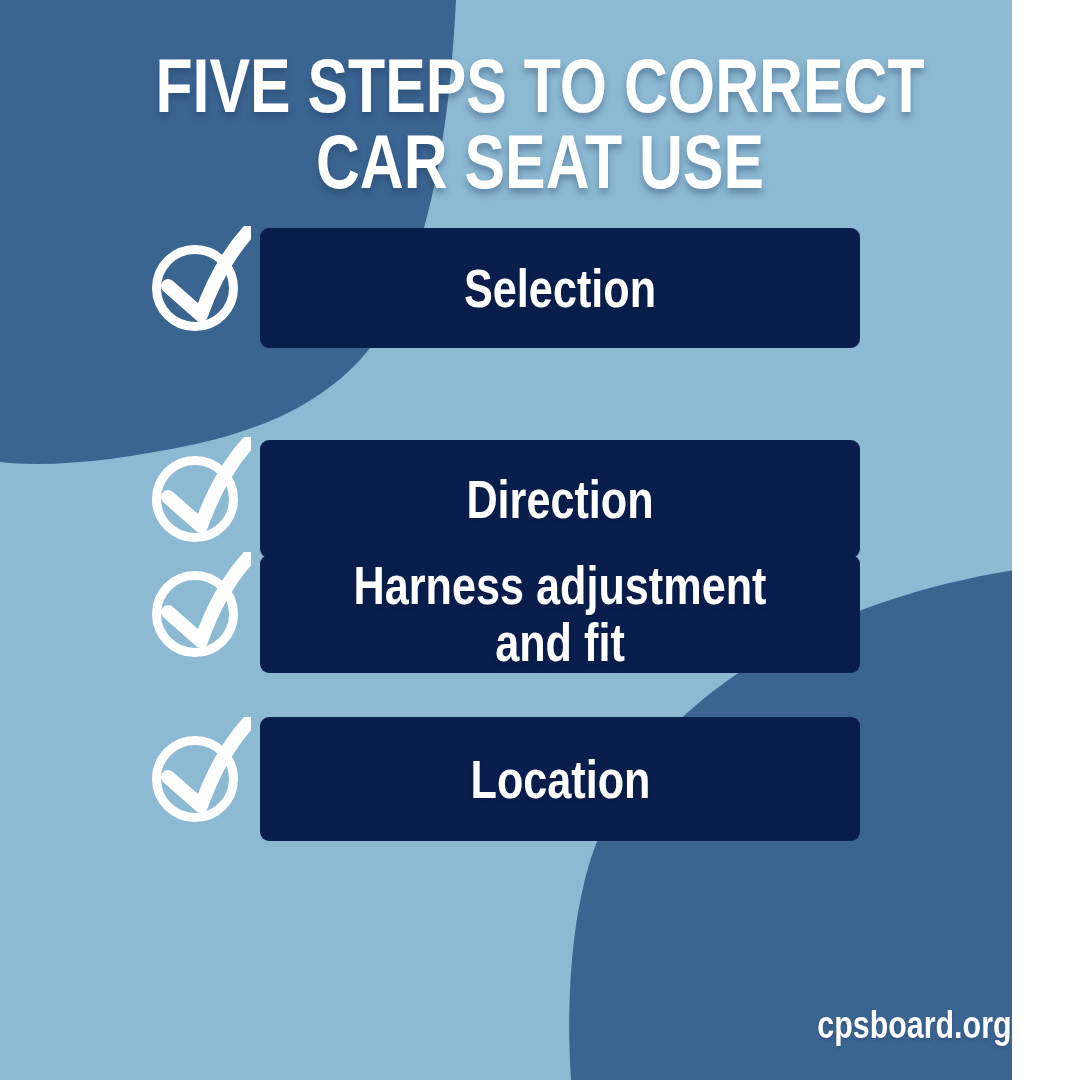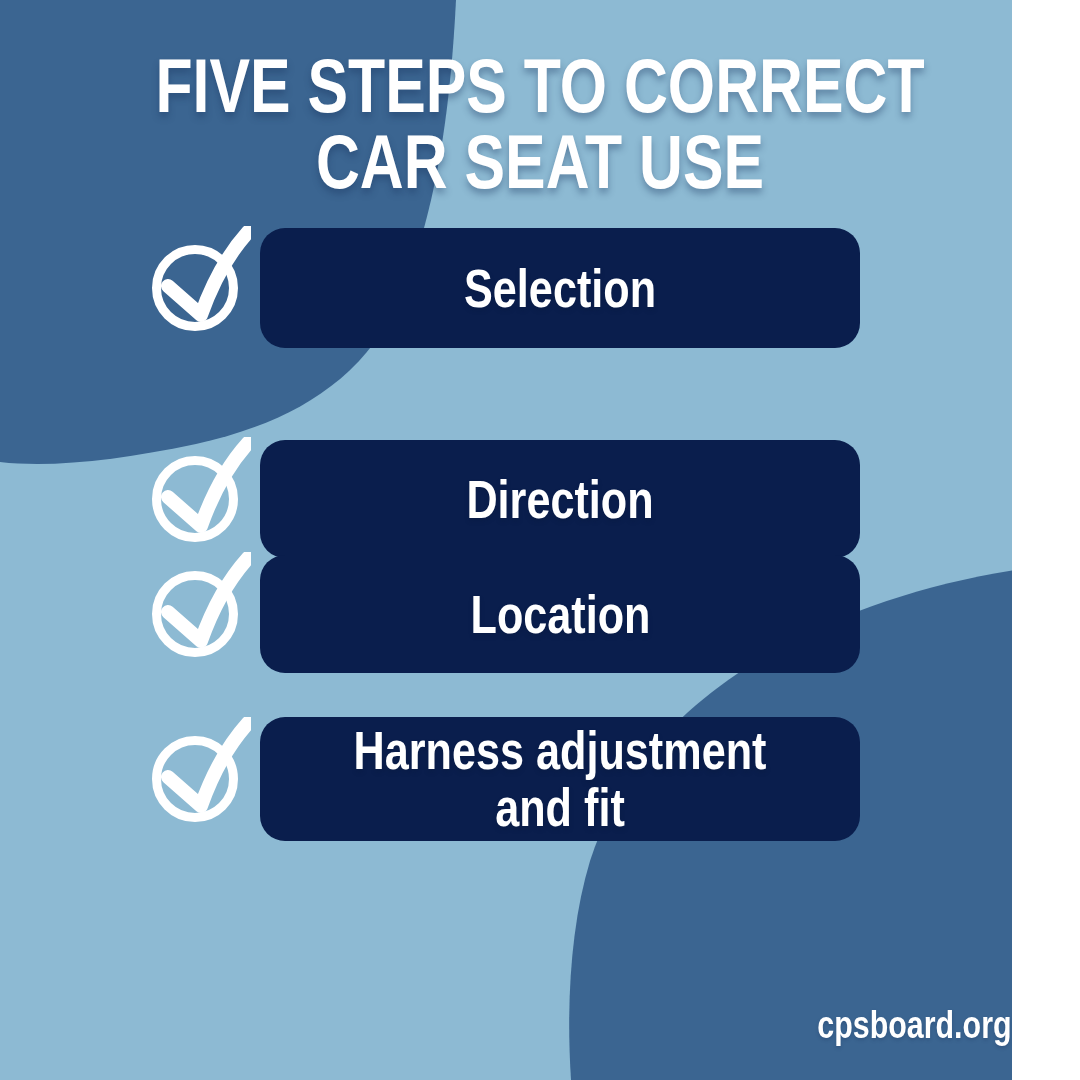--- a/index.html
+++ b/index.html
@@ -27,21 +27,21 @@
   .step-row:nth-child(3){top:555px;height:118px;}
   .step-row:nth-child(4){top:717px;height:124px;}
   .step-row:nth-child(5){top:883px;height:118px;}
 
   .check-wrap{
     position:absolute;left:151px;top:50%;margin-top:-62px;
     width:100px;height:112px;
   }
   .pill{
     position:absolute;left:260px;top:0;height:100%;width:600px;
-    background:#0a1e4d;border-radius:25px;
+    background:#0a1e4d;border-radius:9px;
     display:flex;align-items:center;justify-content:center;
     padding:0 25px;box-sizing:border-box;
   }
   .step-label{
     font-size:54px;line-height:1.05;font-weight:bold;color:#ffffff;
     text-align:center;transform:scaleX(0.8);transform-origin:50% 50%;
     text-shadow:0 3px 5px rgba(8,25,60,0.35);
   }
 
   .footer{
@@ -94,33 +94,33 @@
   </div>
 
   <div class="step-row">
     <span class="check-wrap">
       <svg viewBox="0 0 100 112" width="100" height="112" aria-hidden="true">
         <circle cx="44" cy="62" r="38.5" fill="none" stroke="#ffffff" stroke-width="9"></circle>
         <path d="M17,60 L50,89 C62,55 79,26 97,6" fill="none" stroke="#ffffff" stroke-width="14" stroke-linecap="round" stroke-linejoin="round"></path>
       </svg>
     </span>
     <div class="pill">
-      <span class="step-label">Location</span>
+      <span class="step-label">Harness adjustment and fit</span>
     </div>
   </div>
 
   <div class="step-row">
     <span class="check-wrap">
       <svg viewBox="0 0 100 112" width="100" height="112" aria-hidden="true">
         <circle cx="44" cy="62" r="38.5" fill="none" stroke="#ffffff" stroke-width="9"></circle>
         <path d="M17,60 L50,89 C62,55 79,26 97,6" fill="none" stroke="#ffffff" stroke-width="14" stroke-linecap="round" stroke-linejoin="round"></path>
       </svg>
     </span>
     <div class="pill">
-      <span class="step-label">Harness adjustment and fit</span>
+      <span class="step-label">Location</span>
     </div>
   </div>
 
 </div>
 
   <div class="footer">
     <span class="footer-text">cpsboard.org</span>
   </div>
 
 </div>

